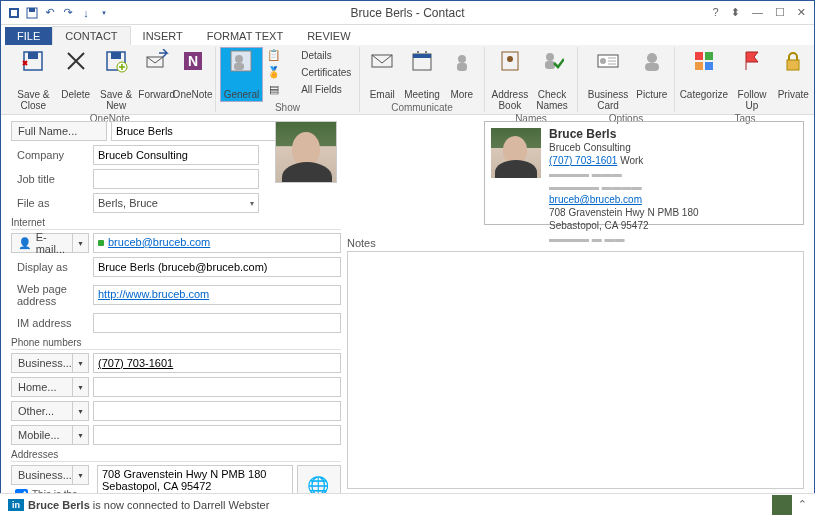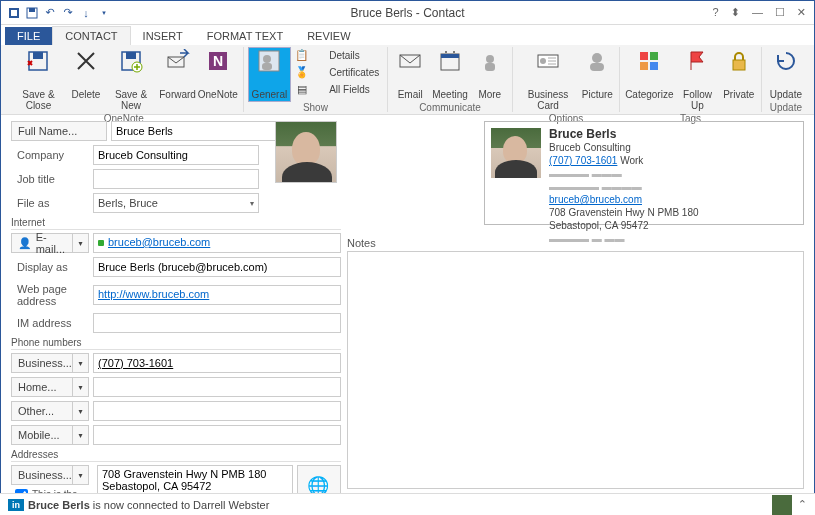--- a/index.html
+++ b/index.html
@@ -233,20 +233,44 @@
               <circle cx="12" cy="10" r="4" fill="#aaa"></circle>
               <rect x="7" y="14" width="10" height="8" fill="#aaa" rx="3"></rect>
             </svg>
           </div>
           <div class="rlabel">More</div>
         </div>
     </div>
     <div class="group-label">Communicate</div>
   </div>
 
+  <div class="group">
+    <div class="group-items">
+      <div class="ritem">
+          <div class="ricon">
+            <svg width="24" height="24">
+              <rect x="4" y="3" width="16" height="18" fill="none" stroke="#8a5a2a"></rect>
+              <circle cx="12" cy="10" r="3" fill="#8a5a2a"></circle>
+            </svg>
+          </div>
+          <div class="rlabel">Address Book</div>
+        </div>
+      <div class="ritem">
+          <div class="ricon">
+            <svg width="24" height="24">
+              <circle cx="10" cy="8" r="4" fill="#aaa"></circle>
+              <rect x="5" y="12" width="10" height="8" fill="#aaa" rx="3"></rect>
+              <path d="M14 14 L18 18 L24 10" stroke="#2a8a2a" stroke-width="2.5" fill="none"></path>
+            </svg>
+          </div>
+          <div class="rlabel">Check Names</div>
+        </div>
+    </div>
+    <div class="group-label">Names</div>
+  </div>
 
   <div class="group">
     <div class="group-items">
       <div class="ritem">
           <div class="ricon">
             <svg width="24" height="24">
               <rect x="2" y="6" width="20" height="12" fill="#fff" stroke="#555"></rect>
               <circle cx="7" cy="12" r="3" fill="#aaa"></circle>
               <line x1="12" y1="9" x2="20" y2="9" stroke="#aaa"></line>
               <line x1="12" y1="12" x2="20" y2="12" stroke="#aaa"></line>

